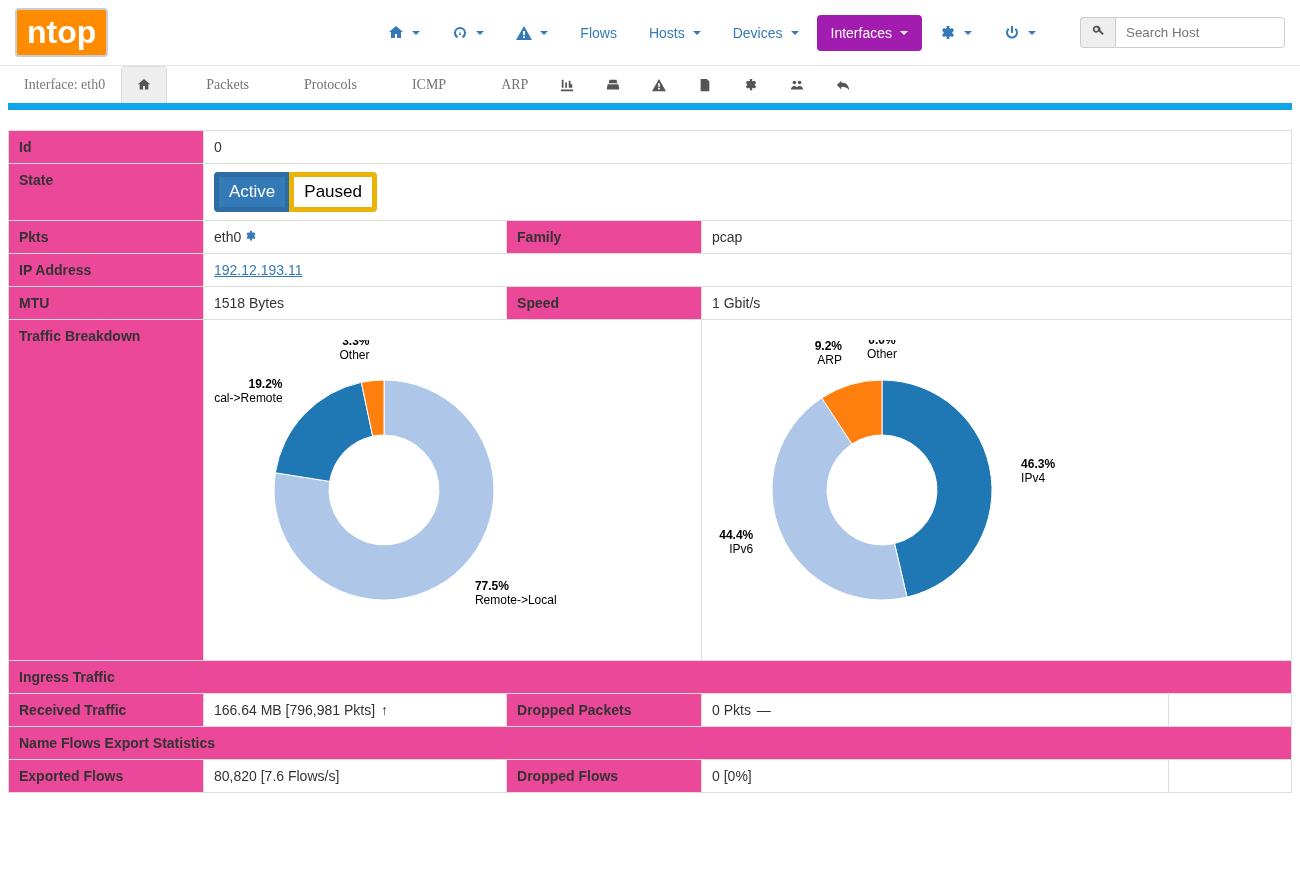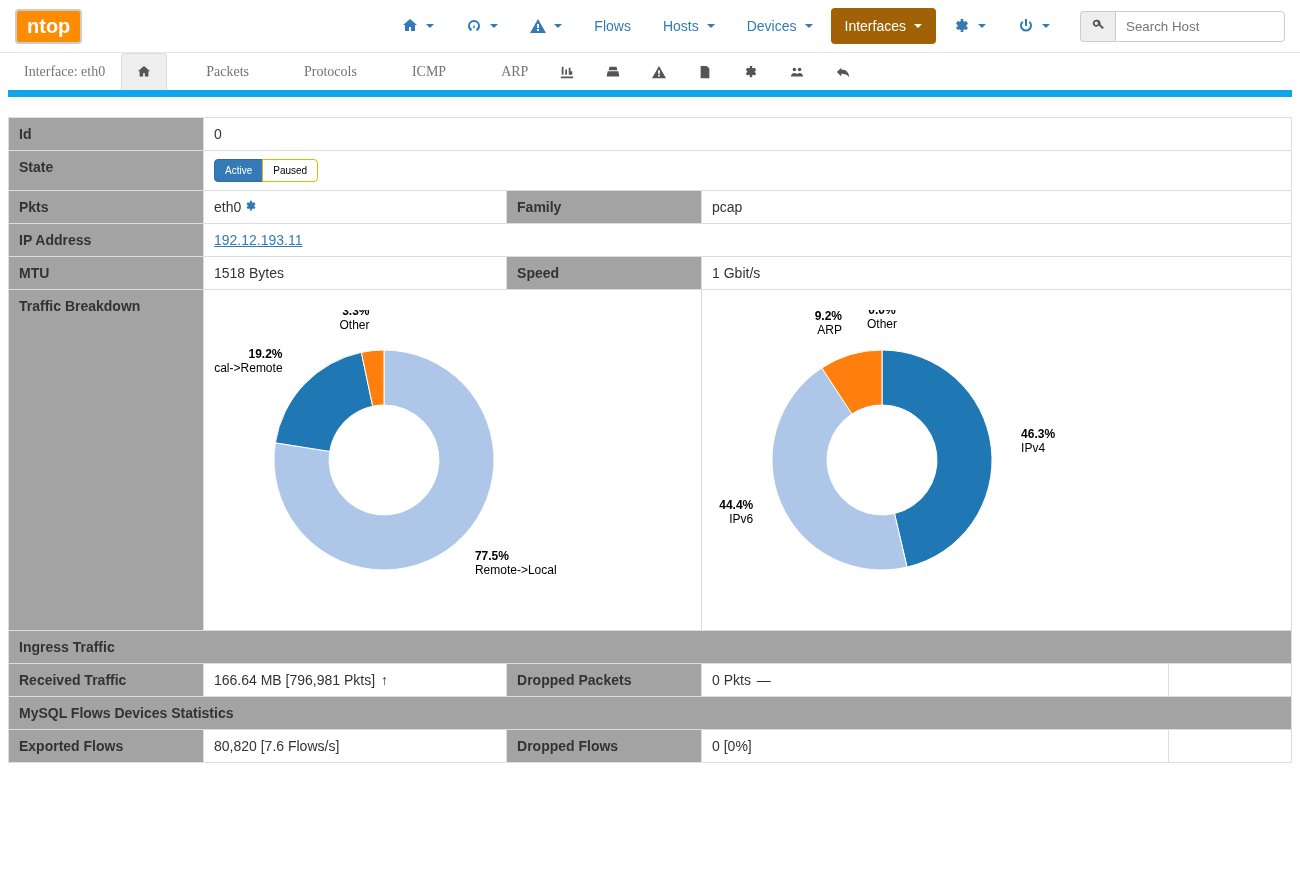--- a/index.html
+++ b/index.html
@@ -1,41 +1,41 @@
 <!DOCTYPE html>
 <html><head>
 <meta charset="utf-8">
 <style>
 * { box-sizing: border-box; margin: 0; padding: 0; }
 body { font-family: "Helvetica Neue", Helvetica, Arial, sans-serif; font-size: 14px; color: #333; background: #fff; }
 
 .navbar { display: flex; align-items: center; padding: 8px 15px; border-bottom: 1px solid #e7e7e7; }
-.logo { background: #ff8c00; color: #fff; font-weight: bold; font-size: 20px; padding: 4px 10px; border-radius: 4px; border: 2px solid #ccc; }
+.logo { background: #ff8c00; color: #fff; font-weight: bold; font-size: 32px; padding: 4px 10px; border-radius: 4px; border: 2px solid #ccc; }
 .nav-spacer { flex: 1; }
 .nav-items { display: flex; align-items: center; gap: 4px; justify-content: space-between; }
 .nav-item { color: #337ab7; padding: 10px 14px; cursor: pointer; display: flex; align-items: center; gap: 4px; text-decoration: none; }
-.nav-item.active { background: #a16207; color: #fff; border-radius: 4px; }
+.nav-item.active { background: #a21caf; color: #fff; border-radius: 4px; }
 .caret { display: inline-block; width: 0; height: 0; margin-left: 4px; vertical-align: middle; border-top: 4px solid; border-right: 4px solid transparent; border-left: 4px solid transparent; }
-.search-wrap { display: flex; margin-left: 12px; }
+.search-wrap { display: flex; margin-left: 26px; }
 .search-btn { background: #eee; border: 1px solid #ccc; border-right: none; padding: 6px 10px; border-radius: 4px 0 0 4px; cursor: pointer; }
 .search-input { border: 1px solid #ccc; padding: 6px 10px; width: 170px; border-radius: 0 4px 4px 0; }
 
 .subnav { display: flex; border-bottom: 7px solid #0ea5e9; margin: 0 8px 20px 8px; font-family: Liberation Serif, serif; }
 .tab { padding: 10px 15px; color: #555; cursor: pointer; border: 1px solid transparent; border-bottom: none; display: flex; align-items: center; gap: 4px; }
 .tab.active { background: #eee; border-color: #ddd; border-radius: 4px 4px 0 0; }
 .tab.first { color: #777; cursor: default; }
 .tab-link { color: #737373; padding-left: 38px; }
 
 .data-table { width: calc(100% - 16px); margin: 0 8px; border-collapse: collapse; border: 1px solid #ddd; }
 .data-table th, .data-table td { padding: 8px 10px; border: 1px solid #ddd; text-align: left; vertical-align: top; font-size: 14px; }
-.data-table th { background: #a3a3a3; font-weight: bold; }
+.data-table th { background: #ec4899; font-weight: bold; }
 .label-cell { width: 195px; font-weight: bold; background: #f9f9f9; }
 .section-header { font-weight: bold; background: #f9f9f9; }
 
-.btn { padding: 5px 10px; border: 1px solid #eab308; background: #fff; border-radius: 4px; cursor: pointer; font-size: 10px; }
+.btn { padding: 5px 10px; border: 5px solid #eab308; background: #fff; border-radius: 4px; cursor: pointer; font-size: 17px; }
 .btn.primary { background: #337ab7; color: #fff; border-color: #2e6da4; }
 .btn-group { display: inline-flex; }
 .btn-group .btn:first-child { border-radius: 4px 0 0 4px; }
 .btn-group .btn:last-child { border-radius: 0 4px 4px 0; margin-left: -1px; }
 
 .link { color: #337ab7; cursor: pointer; text-decoration: underline; }
 .icon { fill: currentColor; }
 
 .charts-row td { vertical-align: middle; }
 .chart-cell { text-align: center; padding: 20px 10px !important; }
@@ -223,21 +223,21 @@
         <th colspan="5" class="section-header">Ingress Traffic</th>
       </tr>
   <tr>
     <th class="label-cell">Received Traffic</th>
     <td><span>166.64 MB [796,981 Pkts]</span> <span class="arrow-up"></span></td>
     <th class="label-cell">Dropped Packets</th>
     <td><span>0 Pkts</span> <span class="dash"></span></td>
     <td></td>
   </tr>
   <tr>
-        <th colspan="5" class="section-header">MySQL Flows Devices Statistics</th>
+        <th colspan="5" class="section-header">Name Flows Export Statistics</th>
       </tr>
   <tr>
     <th class="label-cell">Exported Flows</th>
     <td>80,820 [7.6 Flows/s]</td>
     <th class="label-cell">Dropped Flows</th>
     <td>0 [0%]</td>
     <td></td>
   </tr>
 </tbody>
   </table>

